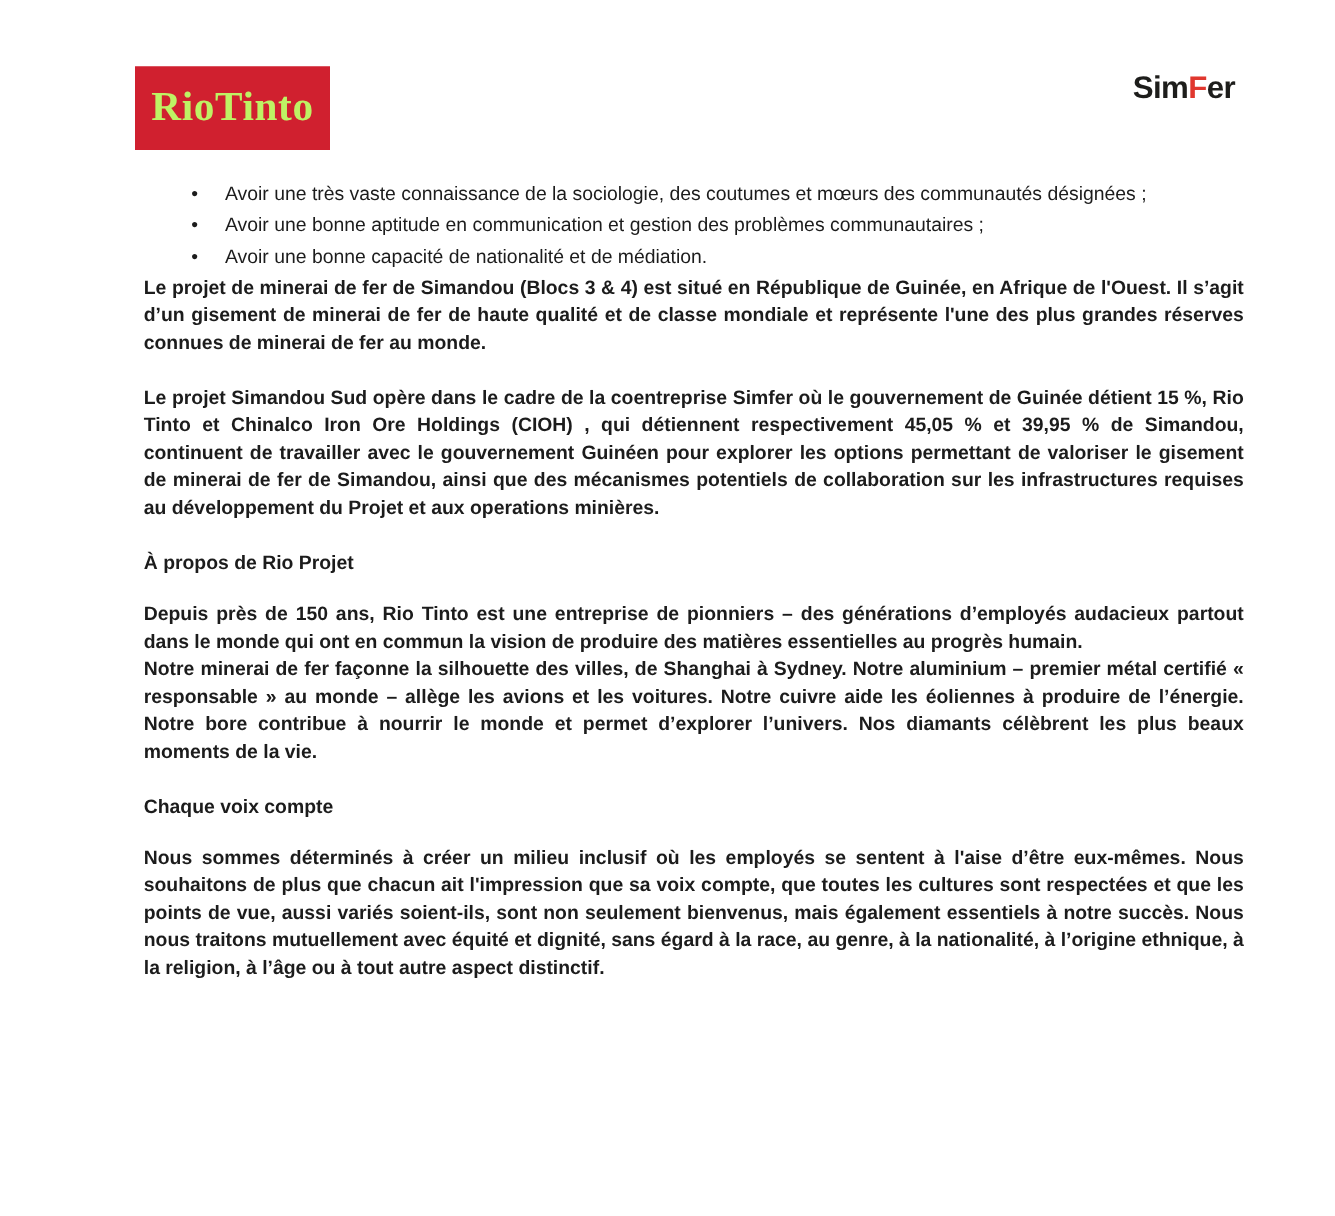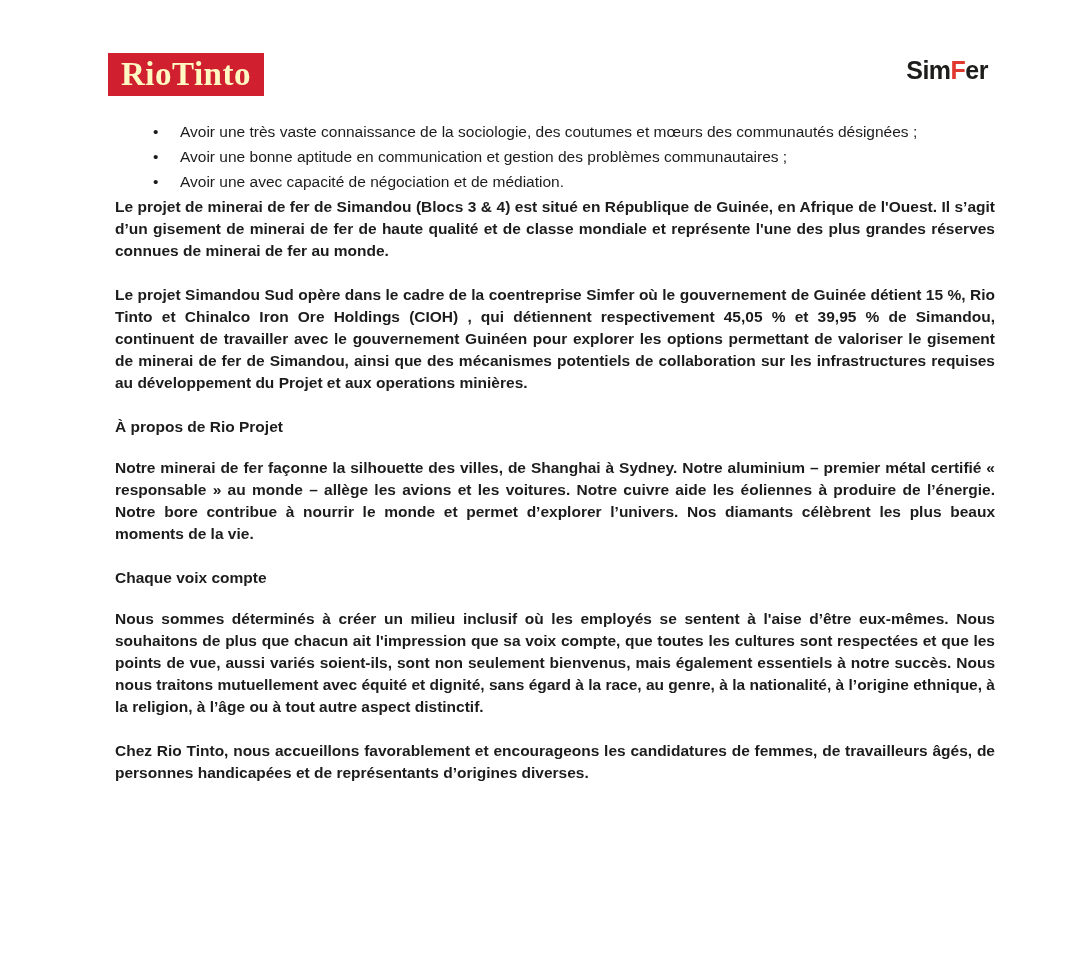--- a/index.html
+++ b/index.html
@@ -18,23 +18,23 @@
 
   
   .header {
     display: flex;
     justify-content: space-between;
     align-items: flex-start;
     padding: 53px 80px 0 108px;
   }
   .rt-logo {
     background: #d0202f;
-    color: #fef9c3;
+    color: #bef264;
     width: 156px;
-    height: 43px;
+    height: 67px;
     display: flex;
     align-items: center;
     justify-content: center;
     font-family: "Liberation Serif", serif;
     font-size: 33px;
     font-weight: bold;
     letter-spacing: 0.5px;
     white-space: nowrap;
   }
   .simfer {
@@ -94,33 +94,33 @@
     <div class="simfer">
       <span>Sim</span><span class="red">F</span><span>er</span>
     </div>
   </div>
 
   <div class="content">
 
     <ul class="bullets">
       <li>Avoir une très vaste connaissance de la sociologie, des coutumes et mœurs des communautés désignées ;</li>
       <li>Avoir une bonne aptitude en communication et gestion des problèmes communautaires ;</li>
-      <li>Avoir une avec capacité de négociation et de médiation.</li>
+      <li>Avoir une bonne capacité de nationalité et de médiation.</li>
     </ul>
 
     <section>
       <p>Le projet de minerai de fer de Simandou (Blocs 3 &amp; 4) est situé en République de Guinée, en Afrique de l'Ouest. Il s’agit d’un gisement de minerai de fer de haute qualité et de classe mondiale et représente l'une des plus grandes réserves connues de minerai de fer au monde.</p>
       <p>Le projet Simandou Sud opère dans le cadre de la coentreprise Simfer où le gouvernement de Guinée détient 15 %, Rio Tinto et Chinalco Iron Ore Holdings (CIOH) , qui détiennent respectivement 45,05 % et 39,95 % de Simandou, continuent de travailler avec le gouvernement Guinéen pour explorer les options permettant de valoriser le gisement de minerai de fer de Simandou, ainsi que des mécanismes potentiels de collaboration sur les infrastructures requises au développement du Projet et aux operations minières.</p>
     </section>
 
     <section class="tight">
       <h2>À propos de Rio Projet</h2>
+      <p>Depuis près de 150 ans, Rio Tinto est une entreprise de pionniers – des générations d’employés audacieux partout dans le monde qui ont en commun la vision de produire des matières essentielles au progrès humain.</p>
       <p>Notre minerai de fer façonne la silhouette des villes, de Shanghai à Sydney. Notre aluminium – premier métal certifié « responsable » au monde – allège les avions et les voitures. Notre cuivre aide les éoliennes à produire de l’énergie. Notre bore contribue à nourrir le monde et permet d’explorer l’univers. Nos diamants célèbrent les plus beaux moments de la vie.</p>
     </section>
 
     <section>
       <h2>Chaque voix compte</h2>
       <p>Nous sommes déterminés à créer un milieu inclusif où les employés se sentent à l'aise d’être eux-mêmes. Nous souhaitons de plus que chacun ait l'impression que sa voix compte, que toutes les cultures sont respectées et que les points de vue, aussi variés soient-ils, sont non seulement bienvenus, mais également essentiels à notre succès. Nous nous traitons mutuellement avec équité et dignité, sans égard à la race, au genre, à la nationalité, à l’origine ethnique, à la religion, à l’âge ou à tout autre aspect distinctif.</p>
-      <p>Chez Rio Tinto, nous accueillons favorablement et encourageons les candidatures de femmes, de travailleurs âgés, de personnes handicapées et de représentants d’origines diverses.</p>
     </section>
 
   </div>
 </div>
 
 </body></html>

